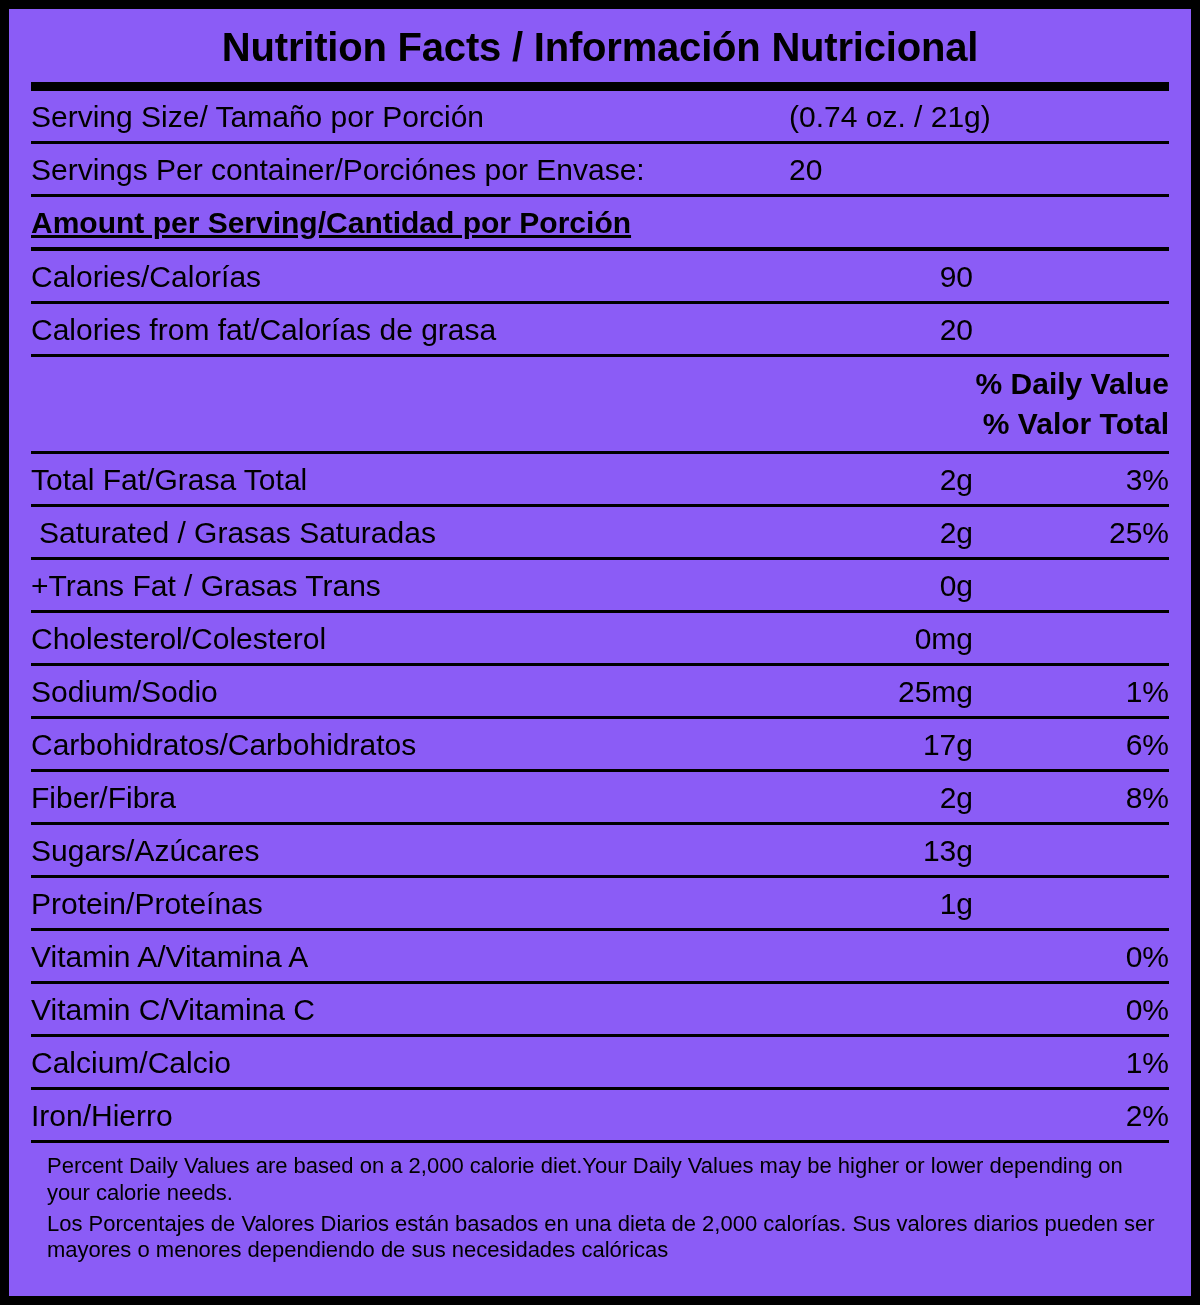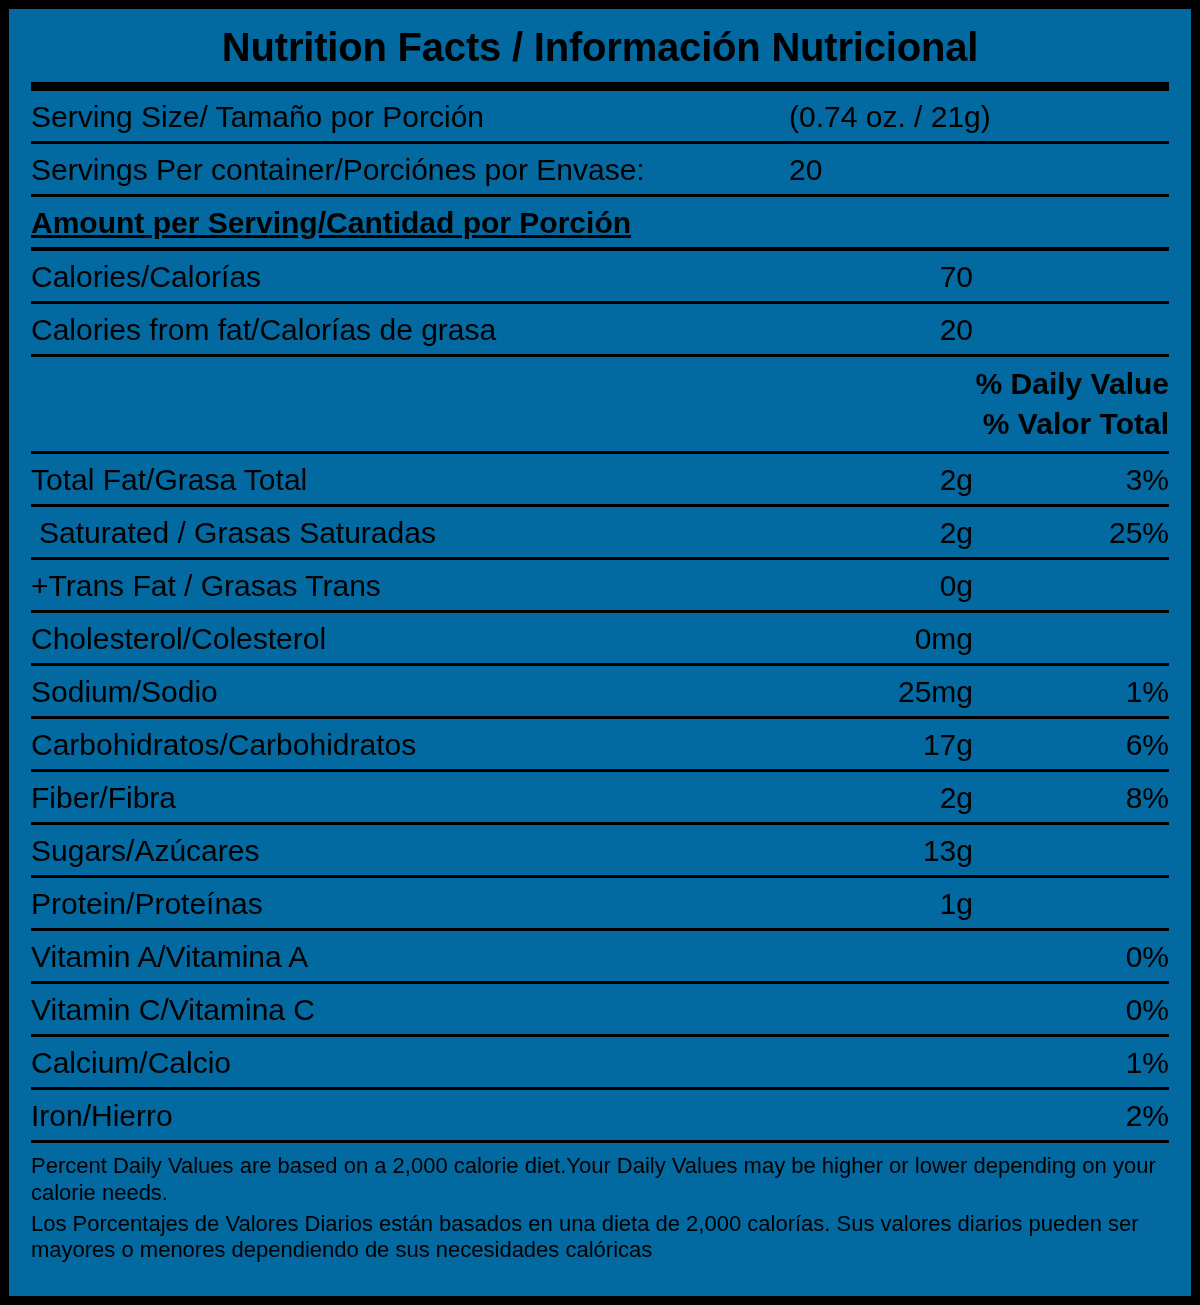--- a/index.html
+++ b/index.html
@@ -9,21 +9,21 @@
   }
   body {
     font-family: "Liberation Sans", sans-serif;
     color: #000000;
   }
   .panel {
     width: 1200px;
     height: 1305px;
     box-sizing: border-box;
     border: 9px solid #000000;
-    background: #0369a1;
+    background: #8b5cf6;
     padding: 0 22px;
     position: relative;
   }
   .title {
     text-align: center;
     font-size: 40px;
     font-weight: bold;
     letter-spacing: -0.2px;
     padding-top: 16px;
     padding-bottom: 12px;
@@ -87,21 +87,21 @@
     text-align: left;
     padding-left: 88px;
     white-space: nowrap;
   }
   .footnote {
     font-size: 22px;
     line-height: 1.22;
     padding-top: 10px;
   }
   .footnote p {
-    margin: 0 0 4px 0;
+    margin: 0 0 4px 16px;
   }
 </style>
 </head>
 <body>
 
 <div class="panel">
 
   <div class="title">Nutrition Facts / Información Nutricional</div>
   <div class="rule-thick"></div>
 
@@ -117,21 +117,21 @@
   </div>
   <div class="rule-thin"></div>
 
   <div class="row bold">
     <div class="label">Amount per Serving/Cantidad por Porción</div>
   </div>
   <div class="rule-med"></div>
 
   <div class="row">
     <div class="label">Calories/Calorías</div>
-    <div class="amount">70</div>
+    <div class="amount">90</div>
     <div class="dv"></div>
   </div>
   <div class="rule-thin"></div>
 
   <div class="row">
     <div class="label">Calories from fat/Calorías de grasa</div>
     <div class="amount">20</div>
     <div class="dv"></div>
   </div>
   <div class="rule-thin"></div>

